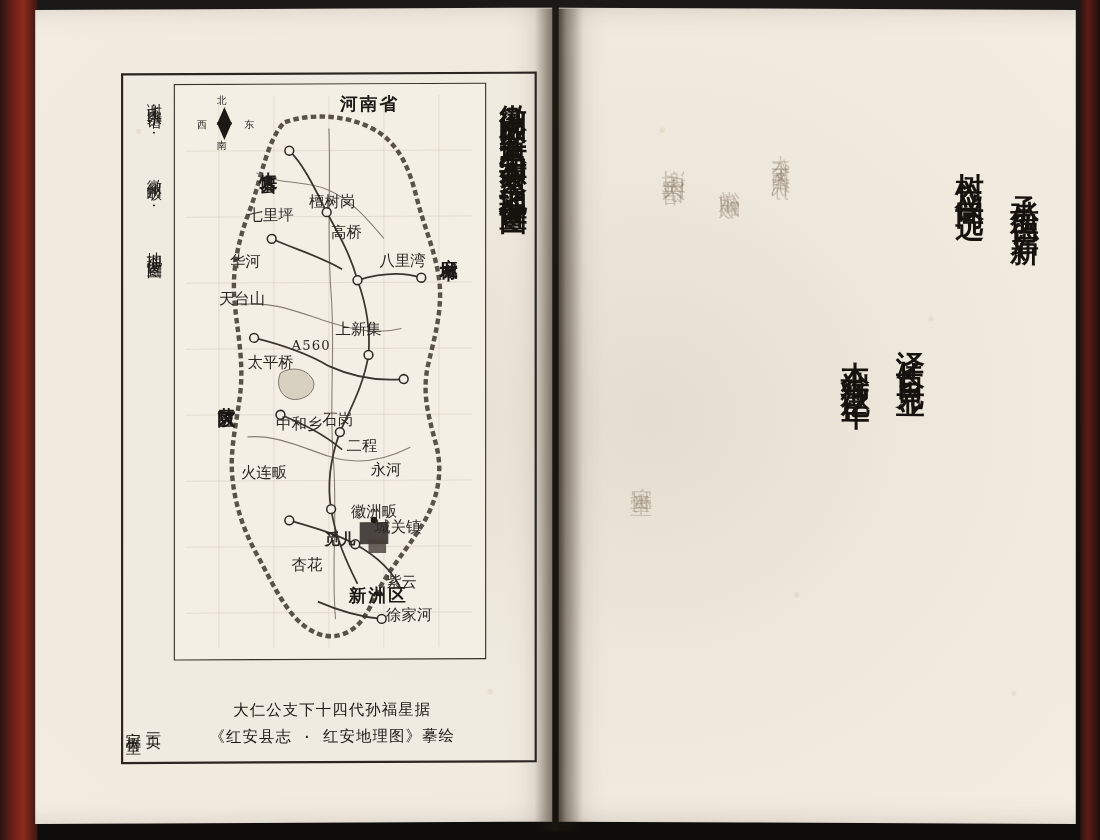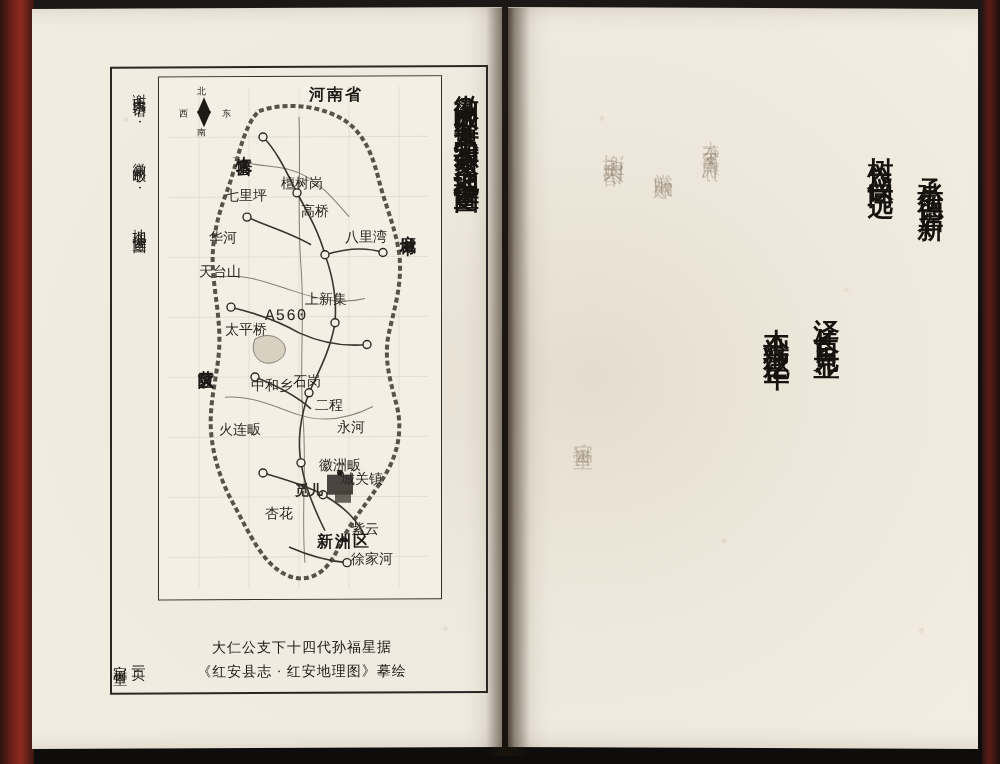--- a/index.html
+++ b/index.html
@@ -153,21 +153,21 @@
     width: 282px; height: 522px;
     border: 1px solid #35302a;
     background: #f4efe5;
     overflow: hidden;
   }
   .map-caption {
     position: absolute;
     left: 40px; bottom: 8px;
     width: 300px;
     text-align: center;
-    font-family: Liberation Serif, serif;
+    font-family: Liberation Mono, monospace;
     color: #1b1815;
   }
   .map-caption .l1 { font-size: 14px; letter-spacing: 1px; line-height: 1.7; }
   .map-caption .l2 { font-size: 14px; letter-spacing: 1px; line-height: 1.7; }
 
   .map-label {
     position: absolute;
     font-family: "DejaVu Serif", serif;
     font-size: 14px;
     color: #2a2622;
@@ -345,21 +345,21 @@
           <div class="map-label" style="left:178px; top:342px;">永河</div>
           <div class="map-label" style="left:106px; top:428px;">杏花</div>
           <div class="map-label" style="left:136px; top:405px;font-weight:bold;">觅儿</div>
           <div class="map-label" style="left:146px; top:214px;">上新集</div>
           <div class="map-label" style="left:66px; top:244px;text-align:center;">太平桥</div>
           <div class="map-label" style="left:92px; top:300px;">中和乡</div>
           <div class="map-label" style="left:192px; top:444px;">紫云</div>
           <div class="map-label" style="left:134px; top:296px;">石岗</div>
           <div class="map-label" style="left:40px; top:186px;">天台山</div>
           <div class="map-label" style="left:192px; top:474px;font-family:Liberation Mono, monospace;">徐家河</div>
-          <div class="map-label" style="left:106px; top:230px; font-size:16px; letter-spacing:1px;font-family:Liberation Mono, monospace;">A560</div>
+          <div class="map-label" style="left:106px; top:230px; font-size:12px; letter-spacing:1px;">A560</div>
           <div class="map-label" style="left:60px; top:344px;">火连畈</div>
           <div class="map-label" style="left:160px; top:380px;">徽洲畈</div>
         </div>
 
         <div class="map-caption">
           <div class="l1">大仁公支下十四代孙福星据</div>
           <div class="l2">《红安县志 · 红安地理图》摹绘</div>
         </div>
       </div>
     </div>

